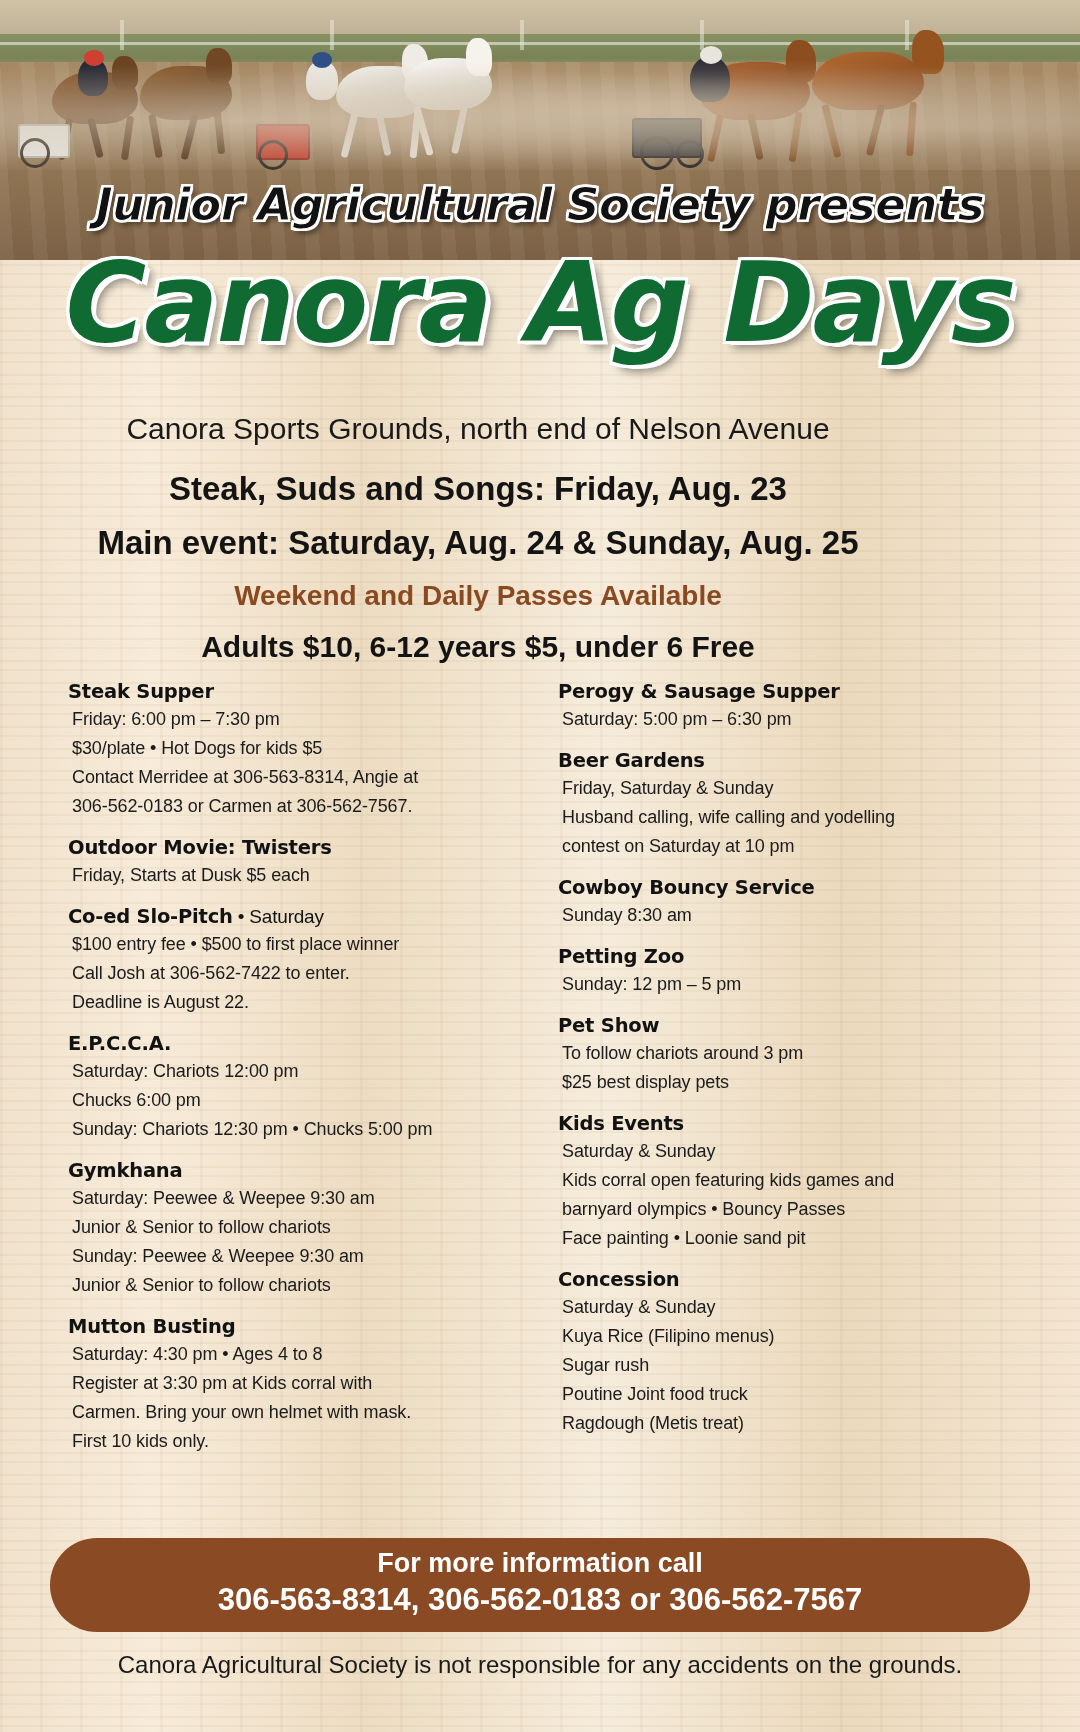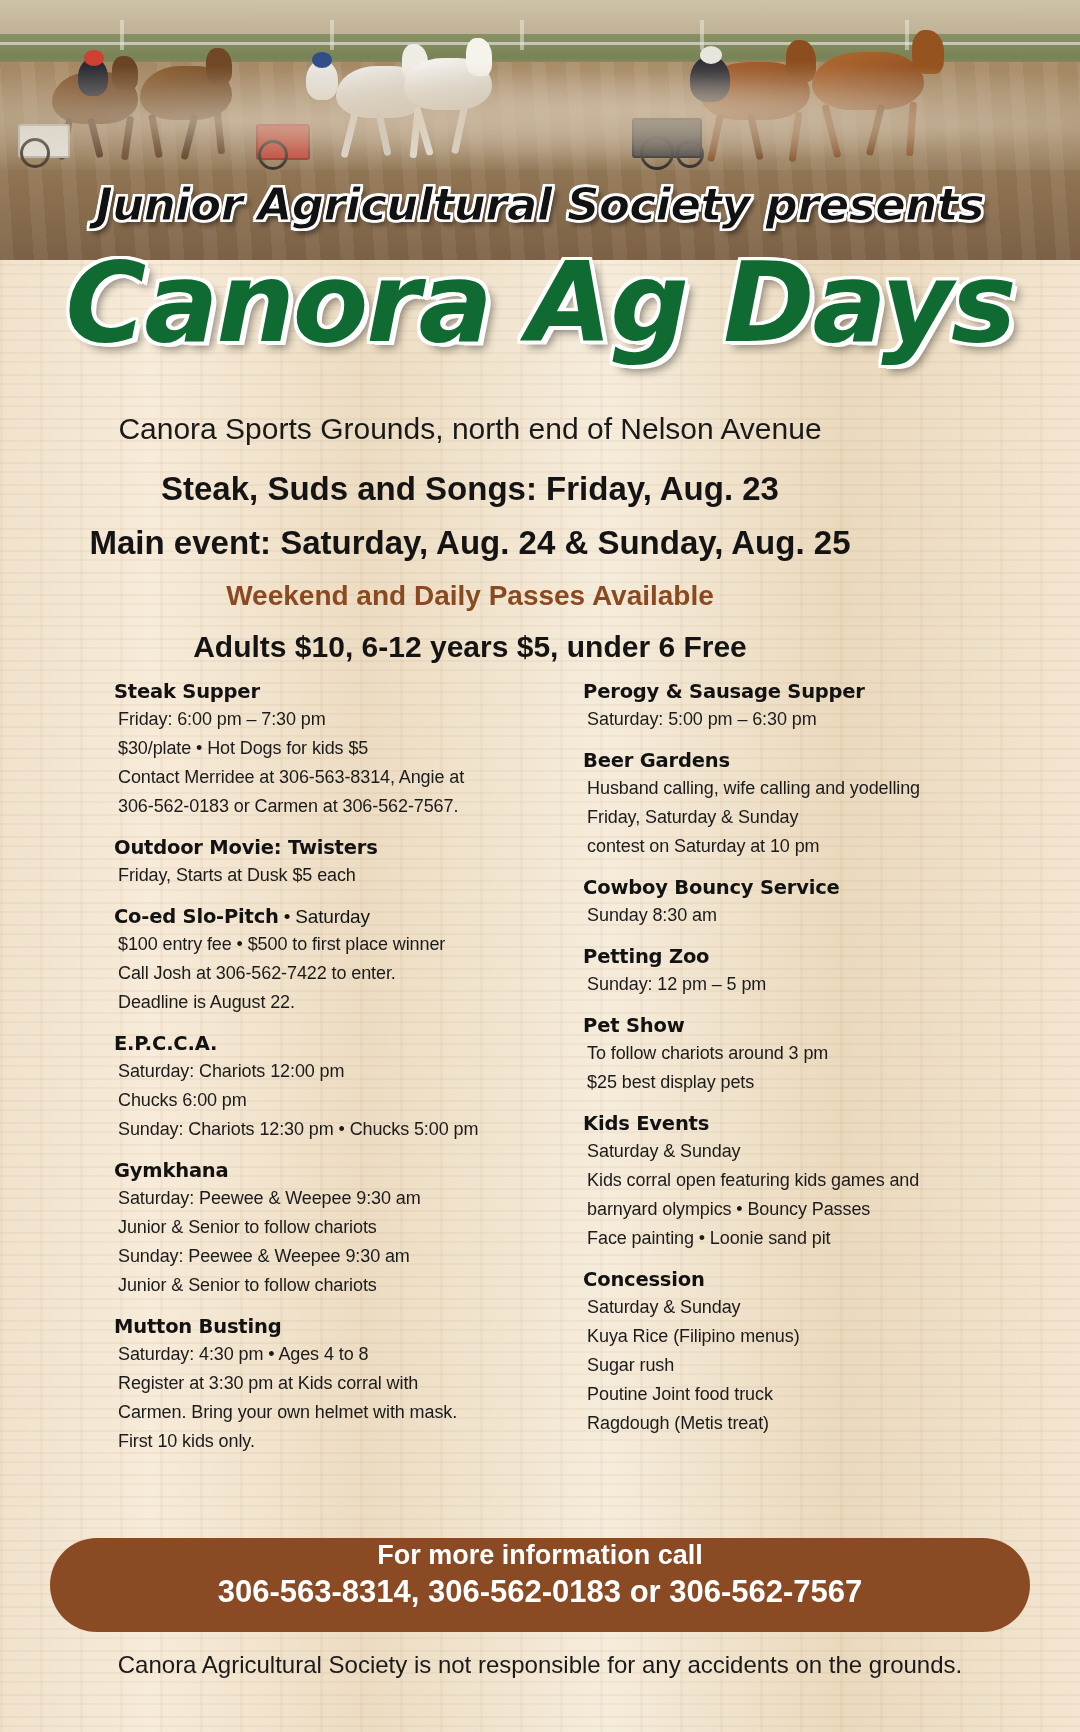--- a/index.html
+++ b/index.html
@@ -129,21 +129,21 @@
     line-height: 1.02;
     letter-spacing: -2px;
     color: #0f6b32;
     text-shadow:
       3px 0 0 #fff, -3px 0 0 #fff, 0 3px 0 #fff, 0 -3px 0 #fff,
       3px 3px 0 #fff, -3px 3px 0 #fff, 3px -3px 0 #fff, -3px -3px 0 #fff,
       5px 4px 0 #fff, 7px 7px 9px rgba(0,0,0,.4);
   }
 
   .subhead {
-    position:absolute; left:0; width:940px; text-align:center;
+    position:absolute; left:8px; width:940px; text-align:center;
   }
   .sub1 {
     top: 412px;
     font-size: 30px;
     color: #1a1a1a;
     font-weight: 500;
   }
   .sub2 {
     top: 470px;
     font-size: 33px;
@@ -169,21 +169,21 @@
     color: #141414;
   }
 
   
   .cols {
     position: absolute;
     top: 680px;
     left: 0;
     width: 1080px;
     display: flex;
-    padding: 0 66px 0 114px;
+    padding: 0 66px 0 68px;
     gap: 42px;
   }
   .col { width: 448px; }
   .col.right { width: 452px; }
 
   .block { margin-bottom: 17px; }
   .block h3 {
     margin: 0 0 2px 0;
     font-family: "DejaVu Sans", sans-serif;
     font-size: 19.5px;
@@ -208,20 +208,21 @@
   .infobar {
     position: absolute;
     left: 50px;
     top: 1538px;
     width: 980px;
     height: 94px;
     background: #8a4a24;
     border-radius: 48px;
     color: #fff;
     text-align: center;
+    padding-top: 8px;
   }
   .infobar .l1 {
     font-size: 27px;
     font-weight: bold;
     line-height: 1.3;
   }
   .infobar .l2 {
     font-size: 31px;
     font-weight: bold;
     line-height: 1.25;
@@ -364,22 +365,22 @@
 
     <div class="col right">
 
       <div class="block">
         <h3><span>Perogy &amp; Sausage Supper</span></h3>
         <p>Saturday: 5:00 pm – 6:30 pm</p>
       </div>
 
       <div class="block">
         <h3><span>Beer Gardens</span></h3>
+        <p>Friday, Saturday &amp; Sunday</p>
         <p>Husband calling, wife calling and yodelling</p>
-        <p>Friday, Saturday &amp; Sunday</p>
         <p>contest on Saturday at 10 pm</p>
       </div>
 
       <div class="block">
         <h3><span>Cowboy Bouncy Service</span></h3>
         <p>Sunday 8:30 am</p>
       </div>
 
       <div class="block">
         <h3><span>Petting Zoo</span></h3>

